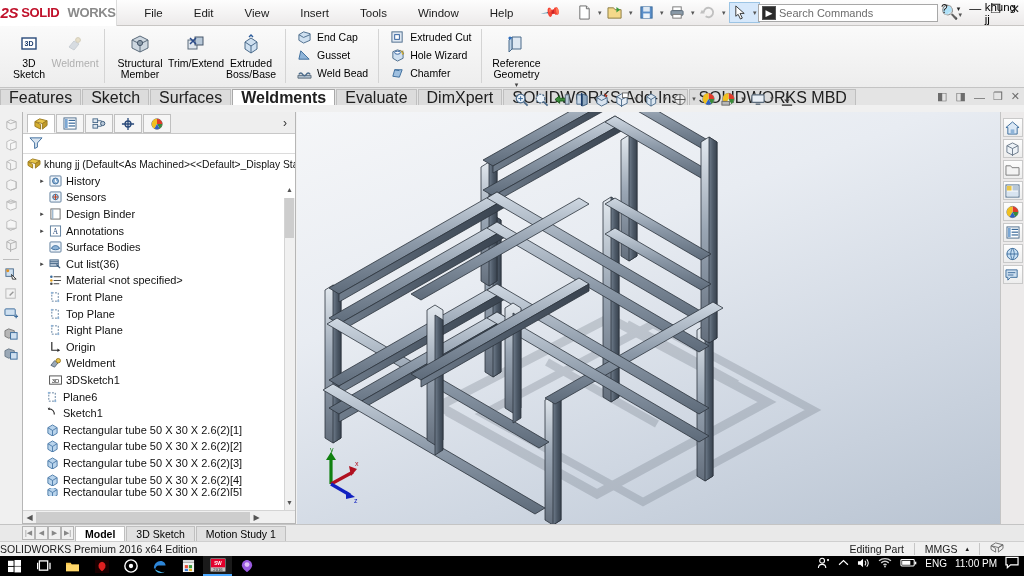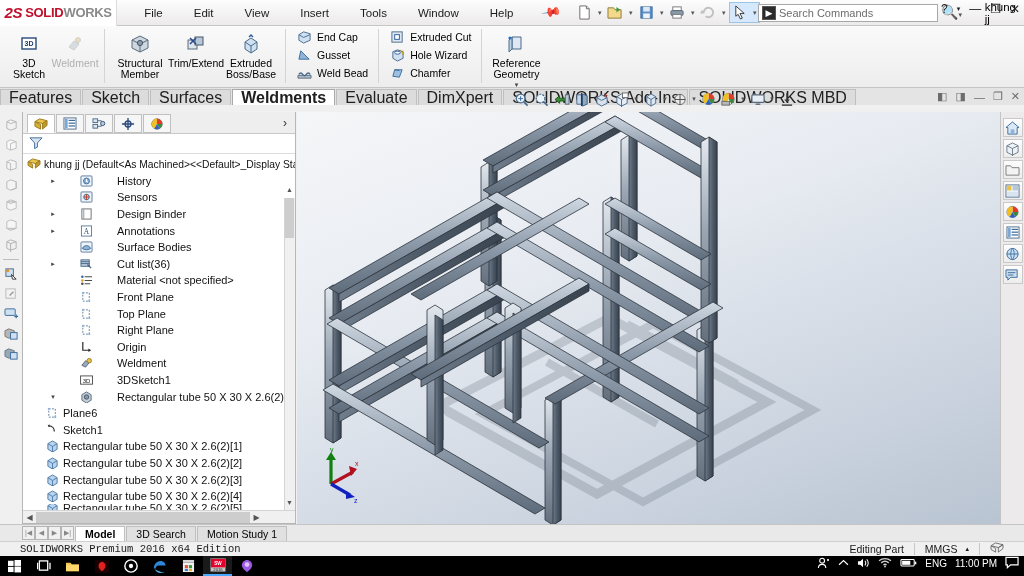--- a/index.html
+++ b/index.html
@@ -18,21 +18,21 @@
     display: flex; align-items: center;
   }
   .sw-logo {
     width: 118px; height: 26px; background: #fff;
     border-right: 1px solid #dcdcdc;
     display:flex; align-items:center; justify-content:center;
     font-weight: bold; font-size: 13px; letter-spacing: -0.3px;
   }
   .sw-logo .ds { color:#c0112b; font-size:15px; font-style:italic; font-weight:bold; margin-right:3px;}
   .sw-logo .solid { color:#c0112b; }
-  .sw-logo .works { color:#8a8a8a; }
+  .sw-logo .works { color:#8a8a8a;padding-left:8px; }
   .menubar { display:flex; align-items:center; margin-left: 18px; gap: 13px; }
   .menubar .mi {
     padding: 3px 9px; font-size: 11.5px; color:#1b1b1b; cursor:default;
   }
   .pin-icon { margin-left:8px; color:#1565c0; font-size:13px; transform: rotate(35deg); }
 
   .tb-icons { display:flex; align-items:center; margin-left: 14px; gap:1px; }
   .tbi { width:21px; height:21px; display:flex; align-items:center; justify-content:center; cursor:default; }
   .caret { font-size:7px; color:#555; width:8px; text-align:center; cursor:default;}
   .sel-box { border:1px solid #9cc4e4; background:#d6e8fb; display:flex; align-items:center; height:21px; }
@@ -114,21 +114,21 @@
     border:1px solid #c0c0c0; background:#f6f6f6; cursor:default; margin-top:2px;}
   .fmtab.active { background:#fff; border-bottom-color:#fff; }
   .fm-chev { position:absolute; right:8px; font-size:12px; color:#333; cursor:default; }
   .fmfilter { height:20px; border-bottom:1px solid #dcdcdc; display:flex; align-items:center; padding-left:6px; }
 
   .tree { flex:1; overflow:hidden; position:relative; padding-top:2px; }
   .trow { display:flex; align-items:center; height:16.6px; padding-left:4px; white-space:nowrap; cursor:default; }
   .exp { width:12px; text-align:center; font-size:7px; color:#444; }
   .ticon { width:15px; height:14px; display:flex;align-items:center;justify-content:center; margin-right:3px; }
   .tlabel { font-size:11px; color:#111; }
-  .ind1 { padding-left:24px;gap:20px; }
+  .ind1 { padding-left:13px; }
   .ind2 { padding-left:22px; }
 
   .fm-vscroll { position:absolute; right:0px; top:44px; width:11px; height:460px; background:#f0f0f0; border-left:1px solid #d4d4d4; }
   .fm-vthumb { position:absolute; left:1px; top:44px; width:9px; height:40px; background:#cdcdcd; }
   .fm-hscroll { height:13px; background:#f0f0f0; border-top:1px solid #d4d4d4; display:flex; align-items:center; }
   .fm-hthumb { height:11px; background:#cdcdcd; }
   .sc-arrow { width:13px; text-align:center; font-size:8px; color:#555; cursor:default;}
 
   
   .graphics {
@@ -157,21 +157,21 @@
   .btab { height:15px; line-height:15px; padding:0 9px; font-size:10.5px;
     border:1px solid #bfbfbf; border-bottom:none; background:#e0e0e0; margin-left:1px; cursor:default;}
   .btab.active { background:#fff; font-weight:bold; }
 
   
   .statusbar {
     position:absolute; left:0; top:541px; width:1024px; height:15px;
     background:#f0f0f0; border-top:1px solid #cfcfcf;
     display:flex; align-items:center; font-size:10.5px; color:#1a1a1a;
   }
-  .sb-left { padding-left:20px;font-family:Liberation Mono, monospace; }
+  .sb-left { padding-left:0; }
   .sb-sep { width:1px; height:12px; background:#c6c6c6; margin:0 10px;}
   .sb-right { margin-left:auto; display:flex; align-items:center; padding-right:20px; }
 
   
   .taskbar {
     position:absolute; left:0; top:556px; width:1024px; height:20px;
     background:#000; display:flex; align-items:flex-start;
   }
   .tbitem { width:29px; height:20px; display:flex;align-items:center;justify-content:center; cursor:default;}
   .tbitem.run { border-bottom:2px solid #4aa8ff; background:#1a1a1a; }
@@ -808,30 +808,20 @@
       </div>
       <div class="trow ind1">
         <span class="exp"></span>
         <span class="ticon">
             <svg width="14" height="11" viewBox="0 0 15 12">
               <rect x="0.5" y="1" width="13" height="9" fill="#fff" stroke="#4a4a4a"></rect>
               <text x="7" y="8.5" font-size="6.5" text-anchor="middle" font-family="Liberation Sans" fill="#1a1a1a">3D</text>
             </svg>
           </span>
         <span class="tlabel">3DSketch1</span>
-      </div>
-      <div class="trow ind1">
-        <span class="exp">▾</span>
-        <span class="ticon">
-            <svg width="13" height="12" viewBox="0 0 14 13">
-              <path d="M2 4l5-3 5 3v6l-5 3-5-3z" fill="#c4ced8" stroke="#5a6a7a"></path>
-              <circle cx="7" cy="6.5" r="2.4" fill="#8a9aa8" stroke="#46566a"></circle>
-            </svg>
-          </span>
-        <span class="tlabel">Rectangular tube 50 X 30 X 2.6(2)</span>
       </div>
       <div class="trow ind2">
         <span class="ticon">
             <svg width="13" height="12" viewBox="0 0 14 13">
               <path d="M3 2h7v9H3z" fill="none" stroke="#5a7a9a" stroke-dasharray="2 1.5"></path>
               <rect x="2" y="1" width="2" height="2" fill="#8fb4d8"></rect>
               <rect x="9" y="10" width="2" height="2" fill="#8fb4d8"></rect>
             </svg>
           </span>
         <span class="tlabel">Plane6</span>
@@ -1082,21 +1072,21 @@
   </div>
 
   <div class="btabs">
     <div class="navarrows">
       <div>|◀</div>
       <div>◀</div>
       <div>▶</div>
       <div>▶|</div>
     </div>
     <div class="btab active">Model</div>
-    <div class="btab">3D Search</div>
+    <div class="btab">3D Sketch</div>
     <div class="btab">Motion Study 1</div>
   </div>
 
   <div class="statusbar">
     <div class="sb-left">SOLIDWORKS Premium 2016 x64 Edition</div>
     <div class="sb-right">
       <span>Editing Part</span>
       <span class="sb-sep"></span>
       <span>MMGS</span>
       <span style="margin-left:8px;font-size:7px;">▴</span>

